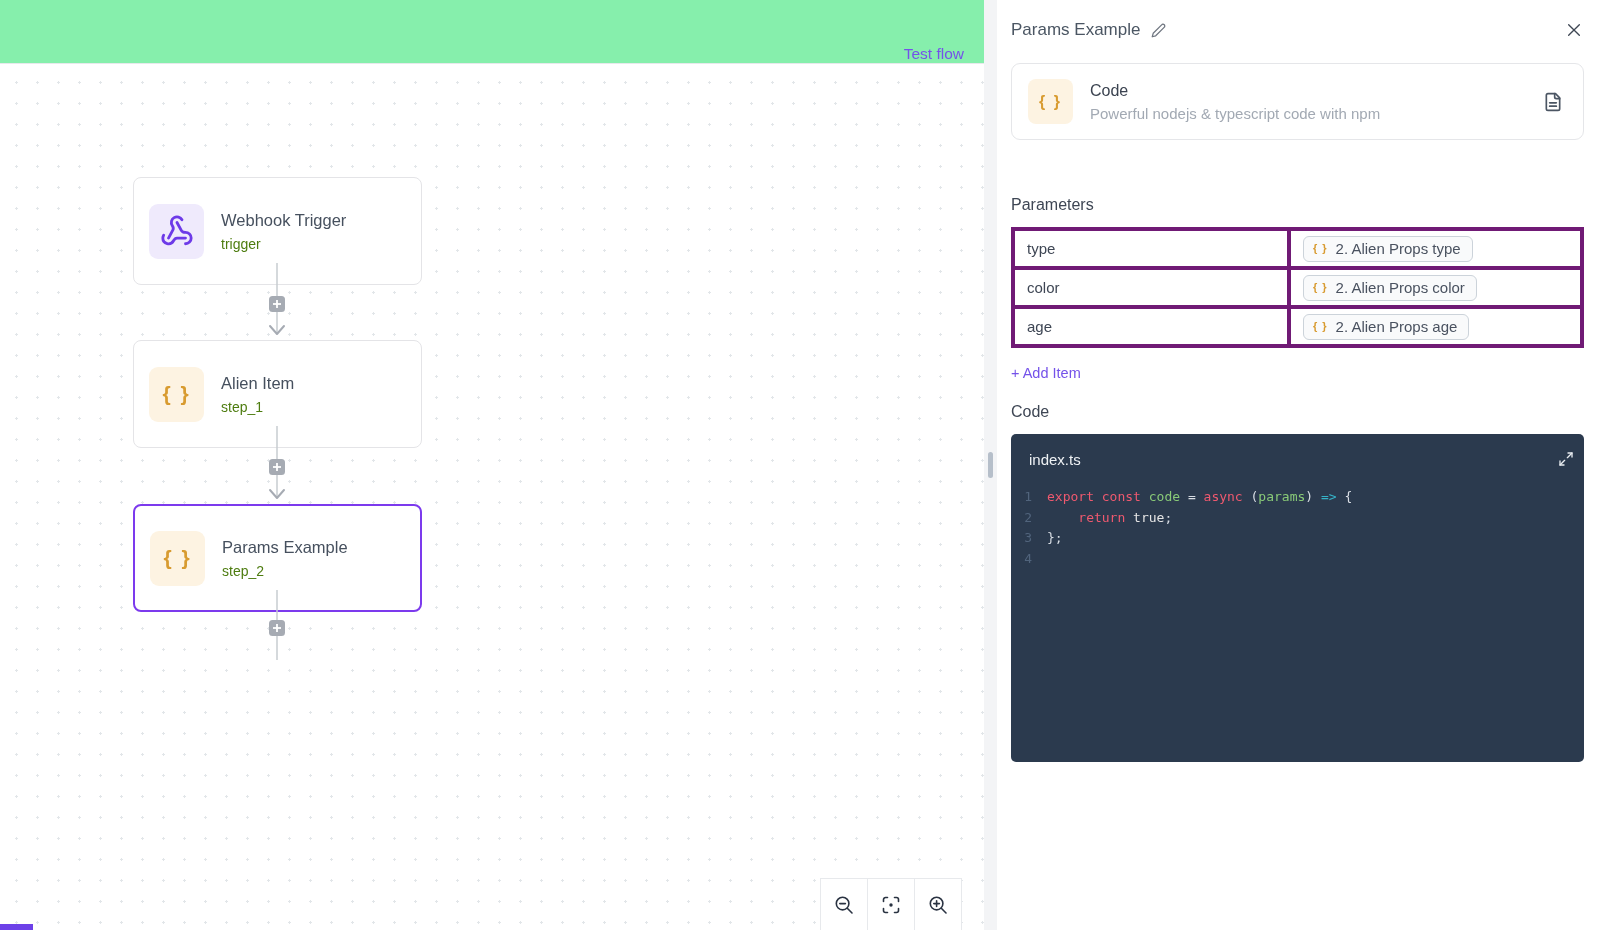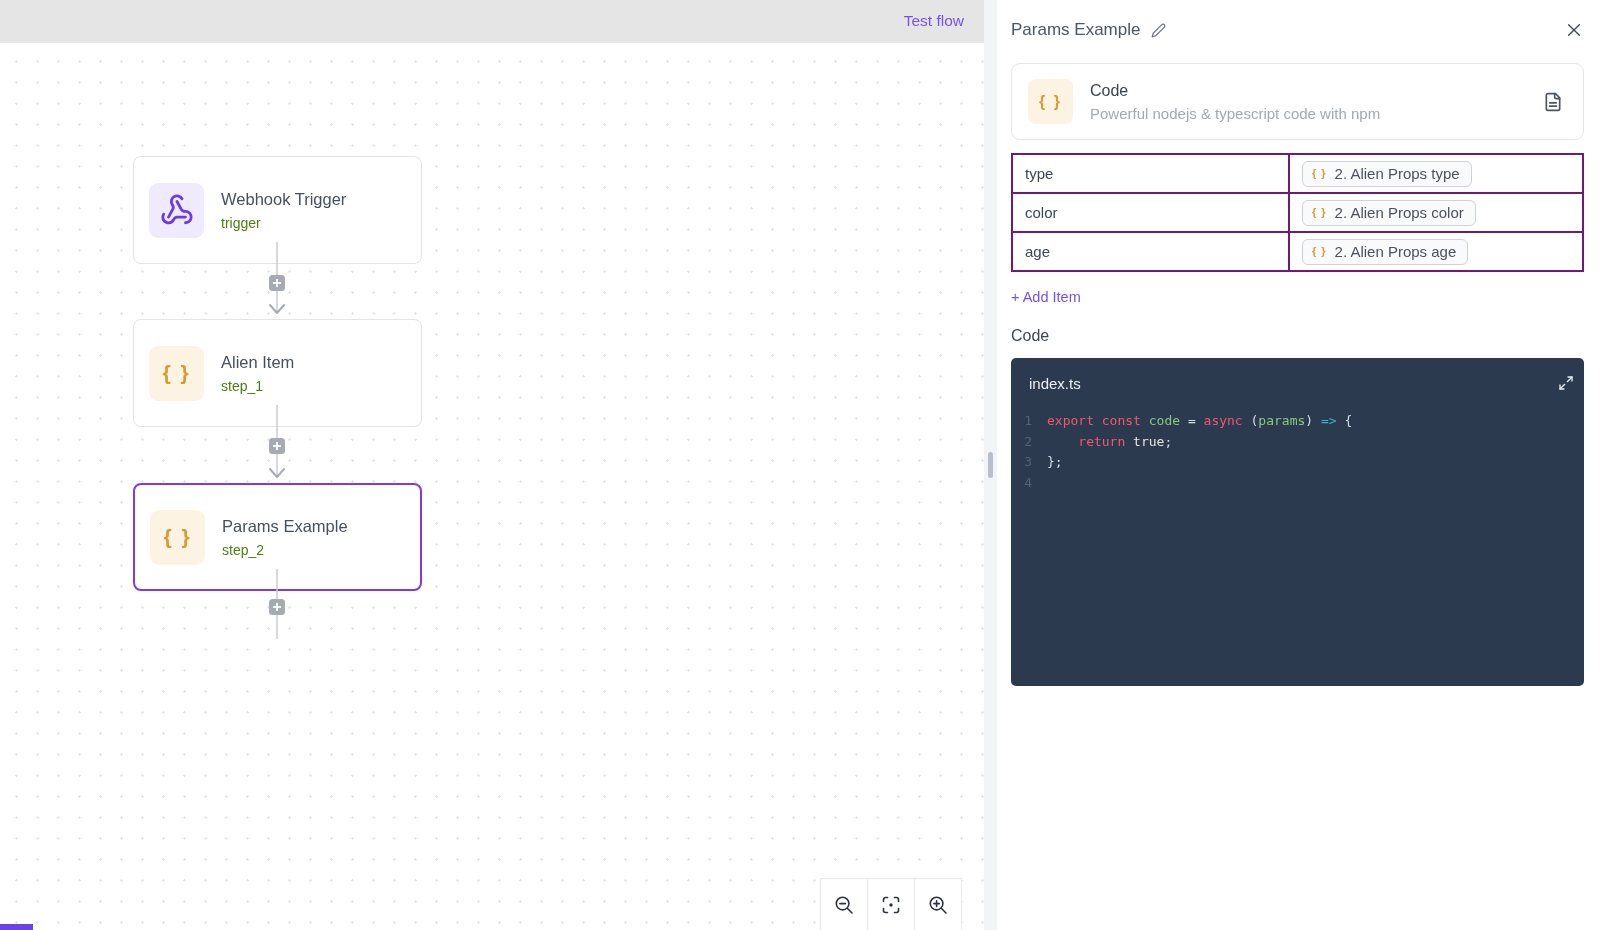--- a/index.html
+++ b/index.html
@@ -1,22 +1,22 @@
 <!DOCTYPE html>
 <html><head>
 <meta charset="utf-8">
 <style>
   * { margin:0; padding:0; box-sizing:border-box; }
   html,body { width:1610px; height:930px; font-family:"Liberation Sans", sans-serif; background:#fff; overflow:hidden; }
   .app { display:flex; width:1610px; height:930px; }
 
   
   .left { width:984px; display:flex; flex-direction:column; }
-  .topbar { height:43px; background:#e5e5e5; border-bottom:1px solid #e7e9ec;
-            display:flex; align-items:center; justify-content:flex-end; padding-right:20px; }
+  .topbar { height:64px; background:#86efac; border-bottom:1px solid #e7e9ec;
+            display:flex; align-items:flex-end; justify-content:flex-end; padding-right:20px; }
   .test-flow { color:#7452e9; font-size:15.5px; cursor:pointer; text-decoration:none; }
   .canvas { flex:1; position:relative; background:#fff;
             background-image:radial-gradient(#e2e6e9 1.4px, transparent 1.4px);
             background-size:21px 21px; background-position:6px 8px; overflow:hidden; }
 
   .node { position:absolute; left:133px; width:289px; height:108px; background:#fff;
           border:1px solid #e4e4e7; border-radius:8px; display:flex; align-items:center;
           padding:0 15px; gap:17px; cursor:pointer; }
   .node.selected { border:2px solid #7c3aed; }
   .node-icon { width:55px; height:55px; border-radius:9px; display:flex; align-items:center;
@@ -52,21 +52,21 @@
   .piece-icon { width:45px; height:45px; border-radius:8px; background:#fdf3e2;
                 display:flex; align-items:center; justify-content:center; }
   .piece-icon span { color:#d89b30; font-size:16px; font-weight:700; letter-spacing:2px; }
   .piece-text { display:flex; flex-direction:column; gap:5px; }
   .piece-name { font-size:16px; color:#3b4350; }
   .piece-desc { font-size:15px; color:#a2a9b3; }
   .piece-doc { margin-left:auto; }
 
   .section-heading { margin-top:56px; font-size:16px; color:#3e4654; }
   .params-table { margin-top:13px; width:100%; border-collapse:collapse; }
-  .params-table td { border:2px solid #701a75; height:39px; font-size:15px; color:#3e4654;
+  .params-table td { border:4px solid #701a75; height:39px; font-size:15px; color:#3e4654;
                      padding:0 12px; vertical-align:middle; }
   .params-table td.keycell { width:48.5%; }
   .placeholder { color:#a8afb8; }
   .chip { display:inline-flex; align-items:center; gap:8px; border:1px solid #ccd3da;
           background:#f9fafb; border-radius:6px; padding:3px 11px 4px 9px; font-size:15px;
           color:#4a5260; cursor:pointer; white-space:nowrap; }
   .chip .b { color:#d89b30; font-size:11px; font-weight:700; letter-spacing:1px; }
   .add-item { display:inline-block; margin-top:17px; color:#7452e9; font-size:14.5px;
               cursor:pointer; text-decoration:none; }
   .code-heading { margin-top:21px; font-size:16px; color:#3e4654; }
@@ -225,20 +225,21 @@
       <button class="iconbtn piece-doc">
         <svg width="20" height="20" viewBox="0 0 24 24" fill="none" stroke="#4b5563" stroke-width="2" stroke-linecap="round" stroke-linejoin="round">
           <path d="M15 2H6a2 2 0 0 0-2 2v16a2 2 0 0 0 2 2h12a2 2 0 0 0 2-2V7Z"></path>
           <path d="M14 2v4a2 2 0 0 0 2 2h4"></path>
           <line x1="8" y1="13" x2="16" y2="13"></line>
             <line x1="8" y1="17" x2="16" y2="17"></line>
         </svg>
       </button>
     </div>
 
+    <div class="section-heading">Parameters</div>
 
     <table class="params-table">
       <tbody>
         <tr>
             <td class="keycell">type</td>
             <td><span class="chip">
                 <span class="b">{ }</span>
                 <span>2. Alien Props type</span>
               </span></td>
           </tr>

